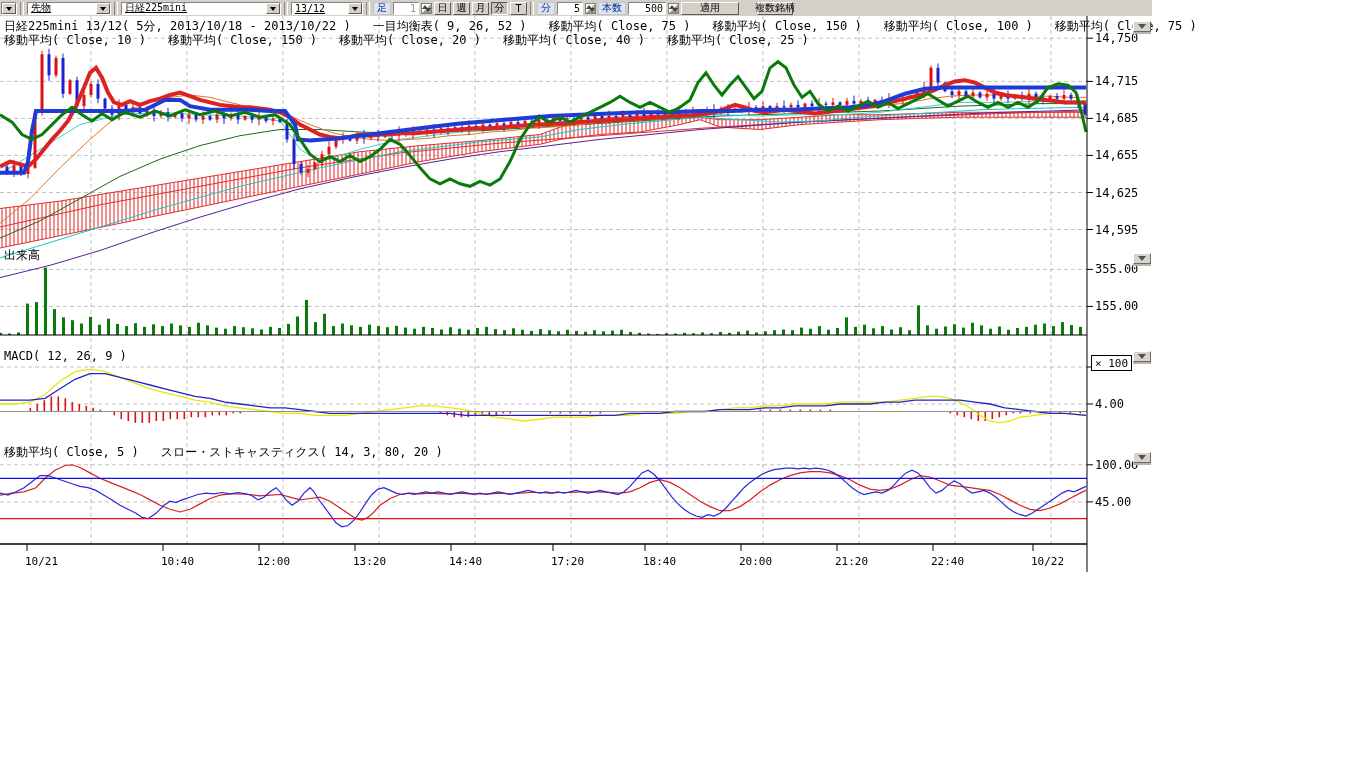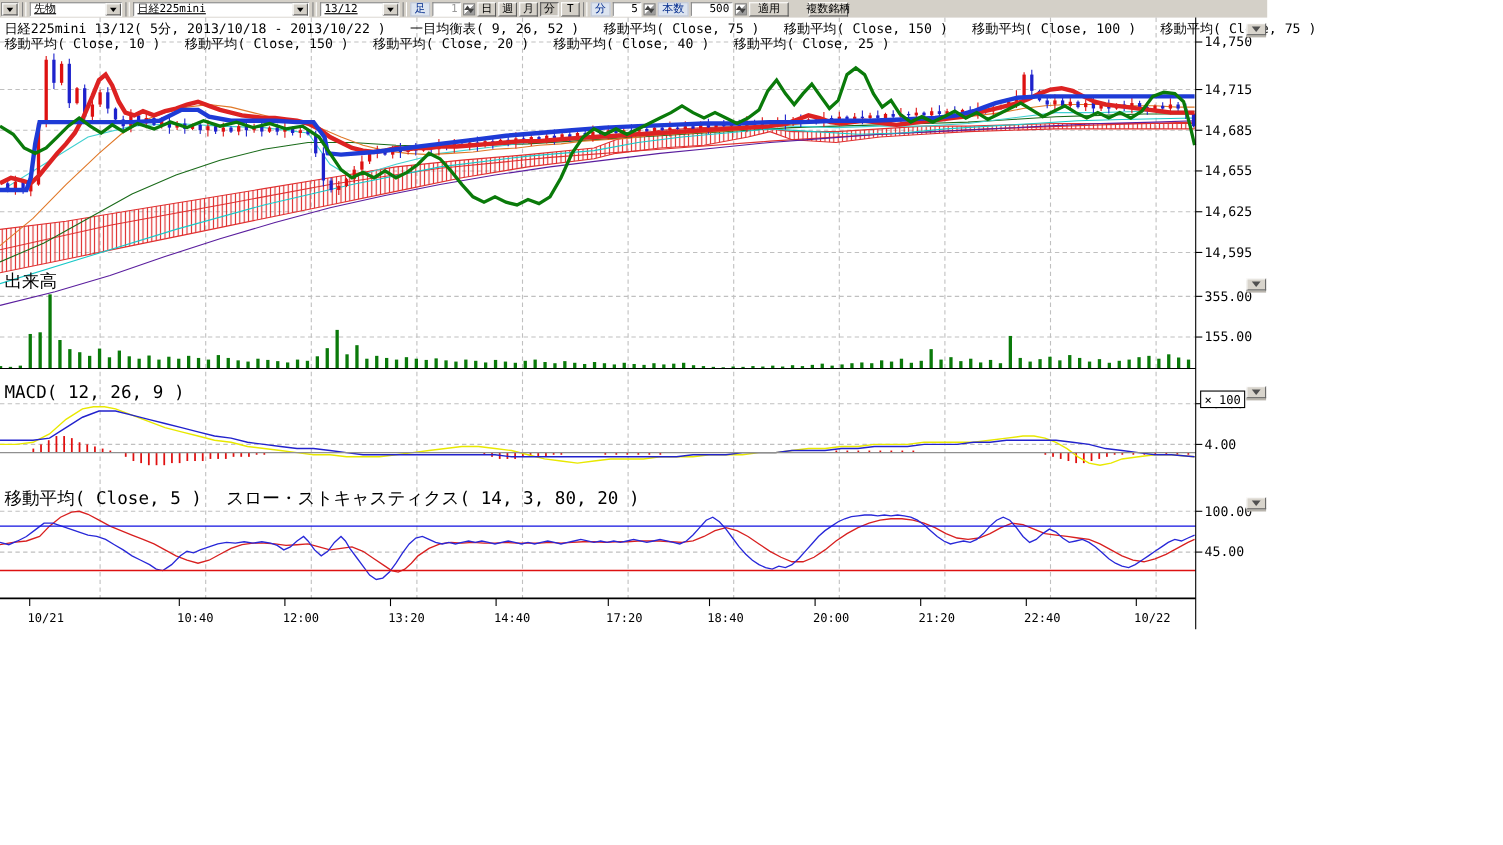--- a/index.html
+++ b/index.html
@@ -28,21 +28,21 @@
        border-left:3px solid transparent;border-right:3px solid transparent;border-bottom:4px solid #404040;}
   .spinbtn:after{content:"";position:absolute;right:0px;bottom:1px;
        border-left:3px solid transparent;border-right:3px solid transparent;border-top:4px solid #404040;}
   .btn{height:13px;background:#d4d0c8;border:1px solid;border-color:#fff #5a5a5a #5a5a5a #fff;
        font-size:10px;display:flex;align-items:center;justify-content:center;
        padding:0 3px;box-sizing:border-box;white-space:nowrap;}
   .btn.pressed{border-color:#5a5a5a #fff #fff #5a5a5a;background:#c6c2ba;}
   
   .legend{position:absolute;left:4px;display:flex;gap:22px;font-size:12px;
           line-height:13px;white-space:nowrap;}
-  .panel-label{position:absolute;left:4px;font-size:16px;line-height:13px;white-space:nowrap;}
+  .panel-label{position:absolute;left:4px;font-size:12px;line-height:13px;white-space:nowrap;}
   .badge{position:absolute;left:1091px;top:331px;width:39px;height:14px;border:1px solid #000;
          background:#fff;font-size:11px;display:flex;align-items:center;justify-content:center;margin-top:24px;}
   .panel-dd{position:absolute;left:1133px;width:18px;height:11px;background:#d8d4cc;
          border:1px solid;border-color:#fff #6a6a6a #6a6a6a #fff;box-sizing:border-box;
          display:flex;align-items:center;justify-content:center;box-shadow:0 2px 0 #b8b4ac;}
   .panel-dd .tri{width:0;height:0;border:4px solid transparent;border-top:5px solid #505050;margin-top:4px;}
   svg{position:absolute;left:0;top:0;}
 </style>
 </head>
 <body>
@@ -83,21 +83,21 @@
   <span class="btn" style="width:17px">月</span>
   <span class="btn pressed" style="width:17px">分</span>
   <span class="btn" style="width:17px">T</span>
   <span class="sep"></span>
   <span class="lbl">分</span>
   <span class="field" style="width:26px">5</span>
   <span class="spinbtn"></span>
   <span class="lbl">本数</span>
   <span class="field" style="width:38px">500</span>
   <span class="spinbtn"></span>
-  <span class="btn" style="width:36px">適用</span>
+  <span class="btn" style="width:58px">適用</span>
   <span style="width:14px"></span>
   <span class="btn" style="width:36px">複数銘柄</span>
 </div>
 
 <svg id="chart-svg" width="1366" height="768" viewBox="0 0 1366 768">
   <defs>
     <pattern id="hatch" width="4" height="6" patternUnits="userSpaceOnUse">
       <path d="M2 0 V6" stroke="#dd2222" stroke-width="1"></path>
     </pattern>
   </defs>

